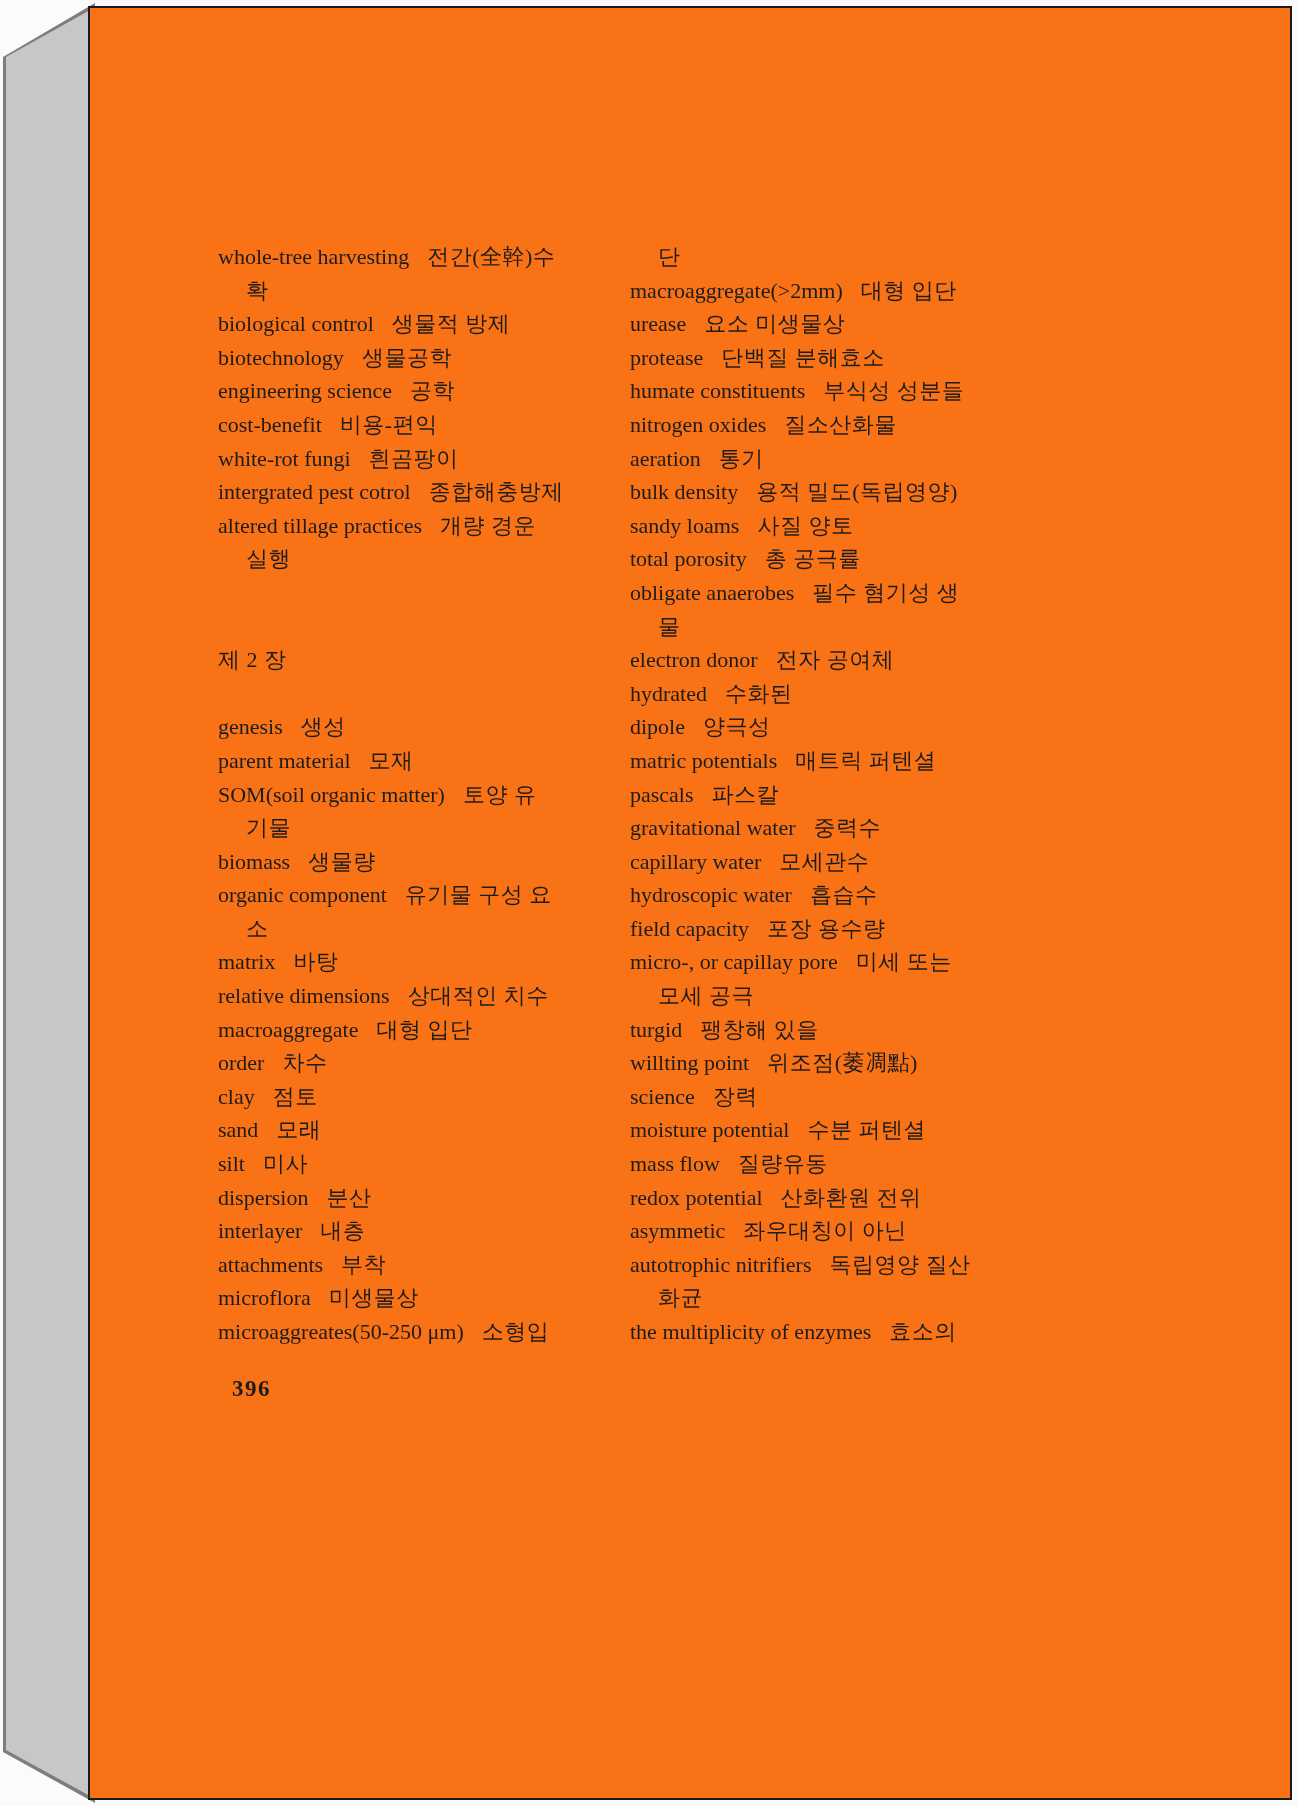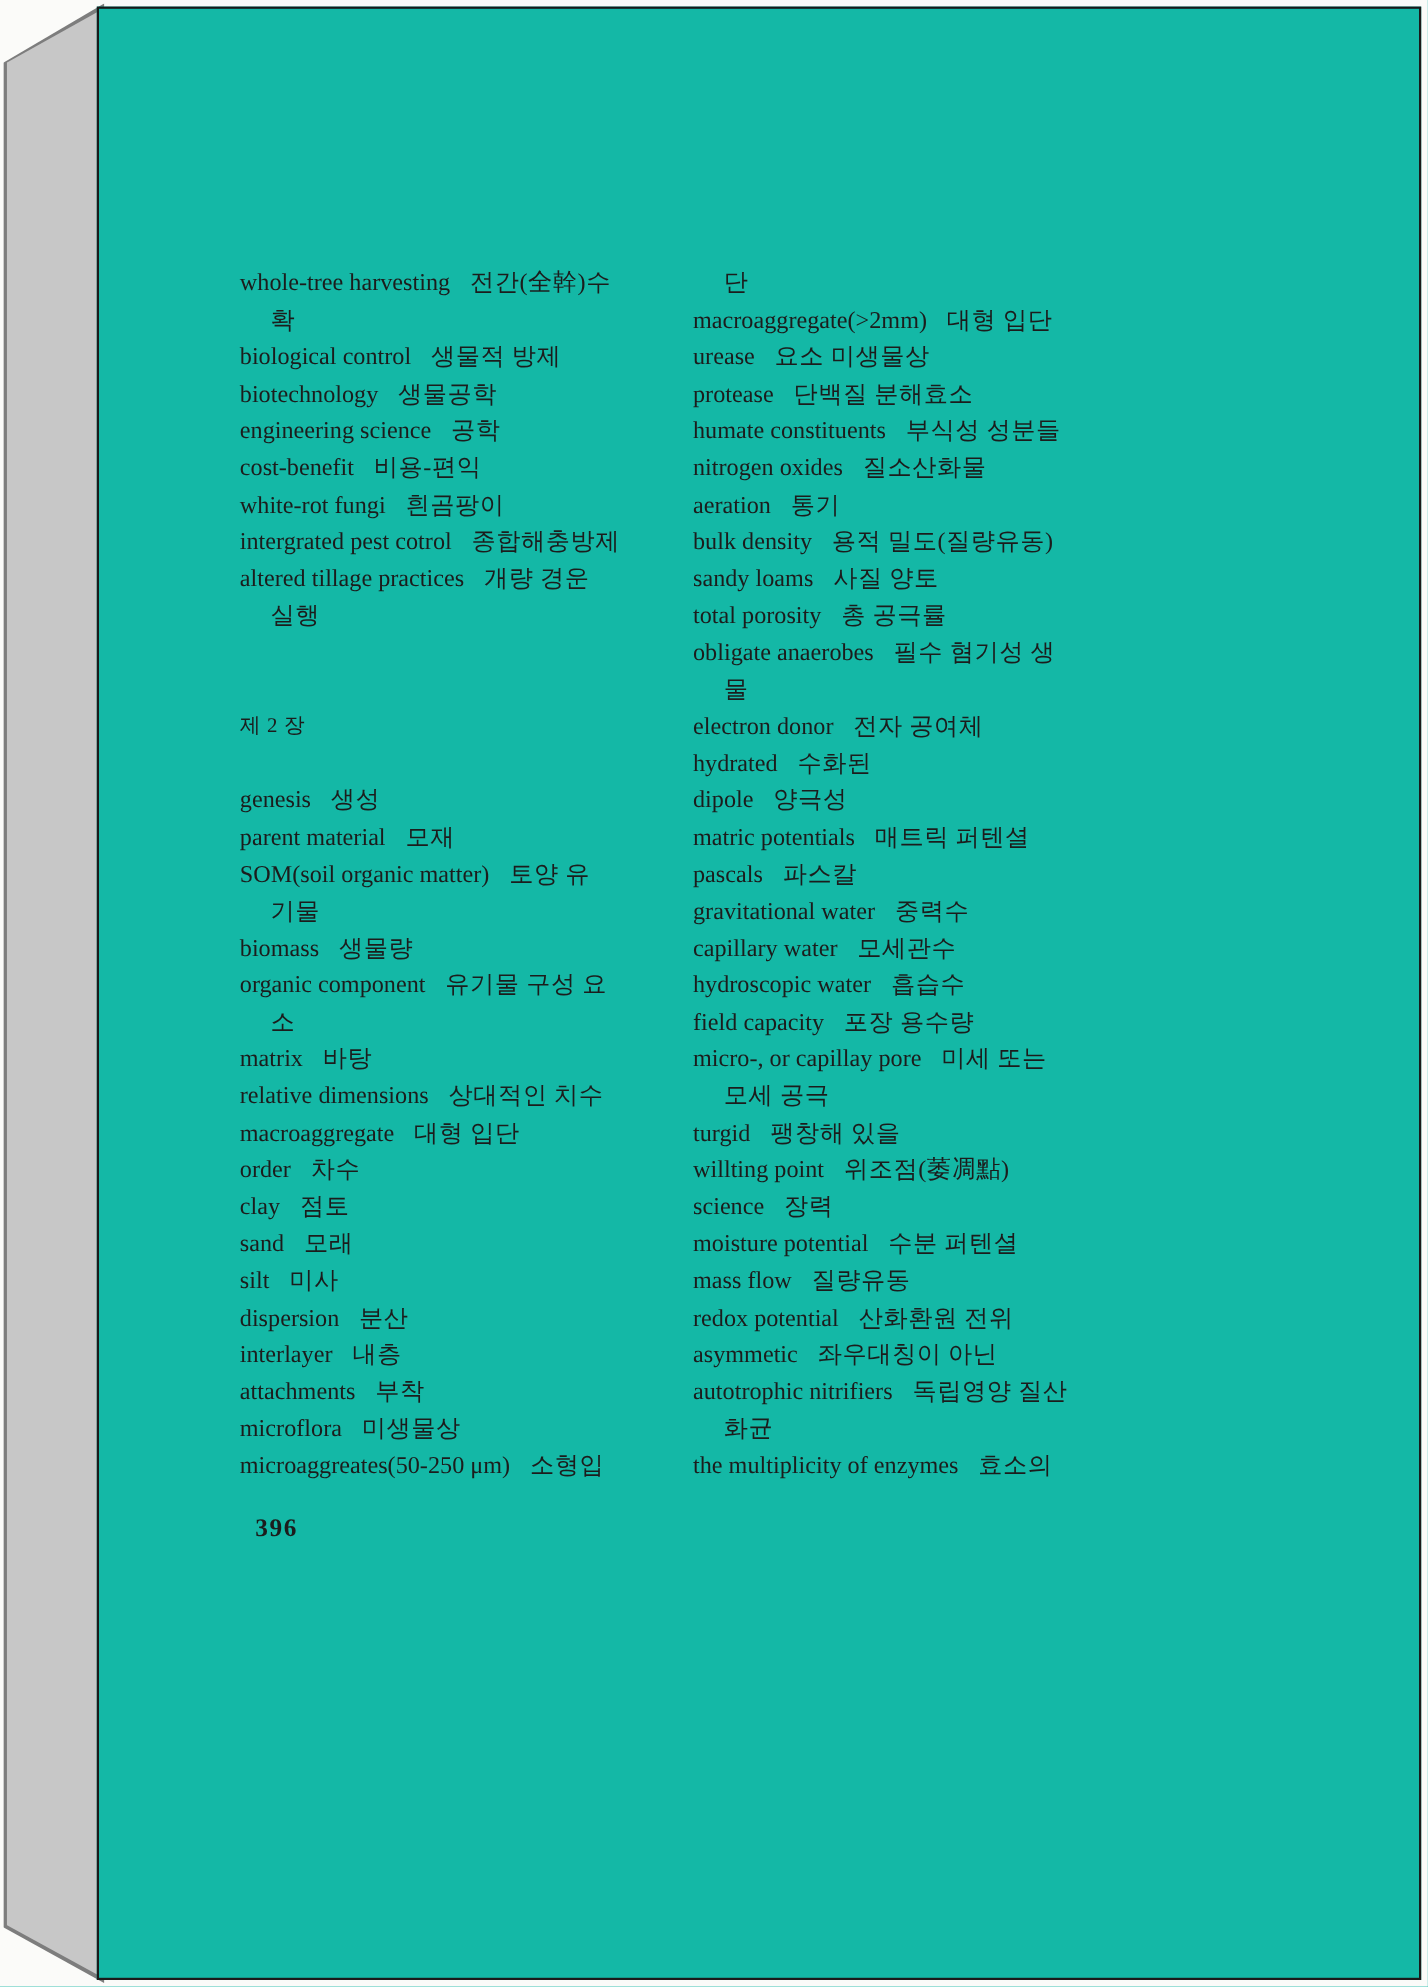--- a/index.html
+++ b/index.html
@@ -30,41 +30,41 @@
     width: 86px; height: 1794px;
     background: #c7c7c7;
     clip-path: polygon(0px 51px, 86px 3px, 86px 1791px, 0px 1744px);
   }
 
   
   .page {
     position: absolute;
     left: 88px; top: 6px;
     width: 1204px; height: 1794px;
-    background: #14b8a6;
+    background: #f97316;
     border: 2px solid #1a1a1a;
     box-sizing: border-box;
   }
 
   
   .col {
     position: absolute;
     top: 232px;
     font-size: 22px;
     line-height: 33.6px;
     white-space: nowrap;
   }
   .col-left  { left: 128px; }
   .col-right { left: 540px; }
 
   .line       { height: 33.6px; }
   .line.cont  { padding-left: 28px; }
   .line.blank { height: 33.6px; }
   .line.heading {
-    font-size: 19px;
+    font-size: 22px;
     letter-spacing: 2px;
   }
   .en { margin-right: 18px; }
   .ko { letter-spacing: 0.5px; }
 
   
   .pagenum {
     position: absolute;
     left: 142px;
     top: 1368px;
@@ -118,21 +118,21 @@
         <div class="line entry"><span class="en">microaggreates(50-250 μm)</span><span class="ko">소형입</span></div>
       </div>
     <div class="col col-right">
         <div class="line cont"><span class="ko">단</span></div>
         <div class="line entry"><span class="en">macroaggregate(&gt;2mm)</span><span class="ko">대형 입단</span></div>
         <div class="line entry"><span class="en">urease</span><span class="ko">요소 미생물상</span></div>
         <div class="line entry"><span class="en">protease</span><span class="ko">단백질 분해효소</span></div>
         <div class="line entry"><span class="en">humate constituents</span><span class="ko">부식성 성분들</span></div>
         <div class="line entry"><span class="en">nitrogen oxides</span><span class="ko">질소산화물</span></div>
         <div class="line entry"><span class="en">aeration</span><span class="ko">통기</span></div>
-        <div class="line entry"><span class="en">bulk density</span><span class="ko">용적 밀도(질량유동)</span></div>
+        <div class="line entry"><span class="en">bulk density</span><span class="ko">용적 밀도(독립영양)</span></div>
         <div class="line entry"><span class="en">sandy loams</span><span class="ko">사질 양토</span></div>
         <div class="line entry"><span class="en">total porosity</span><span class="ko">총 공극률</span></div>
         <div class="line entry"><span class="en">obligate anaerobes</span><span class="ko">필수 혐기성 생</span></div>
         <div class="line cont"><span class="ko">물</span></div>
         <div class="line entry"><span class="en">electron donor</span><span class="ko">전자 공여체</span></div>
         <div class="line entry"><span class="en">hydrated</span><span class="ko">수화된</span></div>
         <div class="line entry"><span class="en">dipole</span><span class="ko">양극성</span></div>
         <div class="line entry"><span class="en">matric potentials</span><span class="ko">매트릭 퍼텐셜</span></div>
         <div class="line entry"><span class="en">pascals</span><span class="ko">파스칼</span></div>
         <div class="line entry"><span class="en">gravitational water</span><span class="ko">중력수</span></div>

